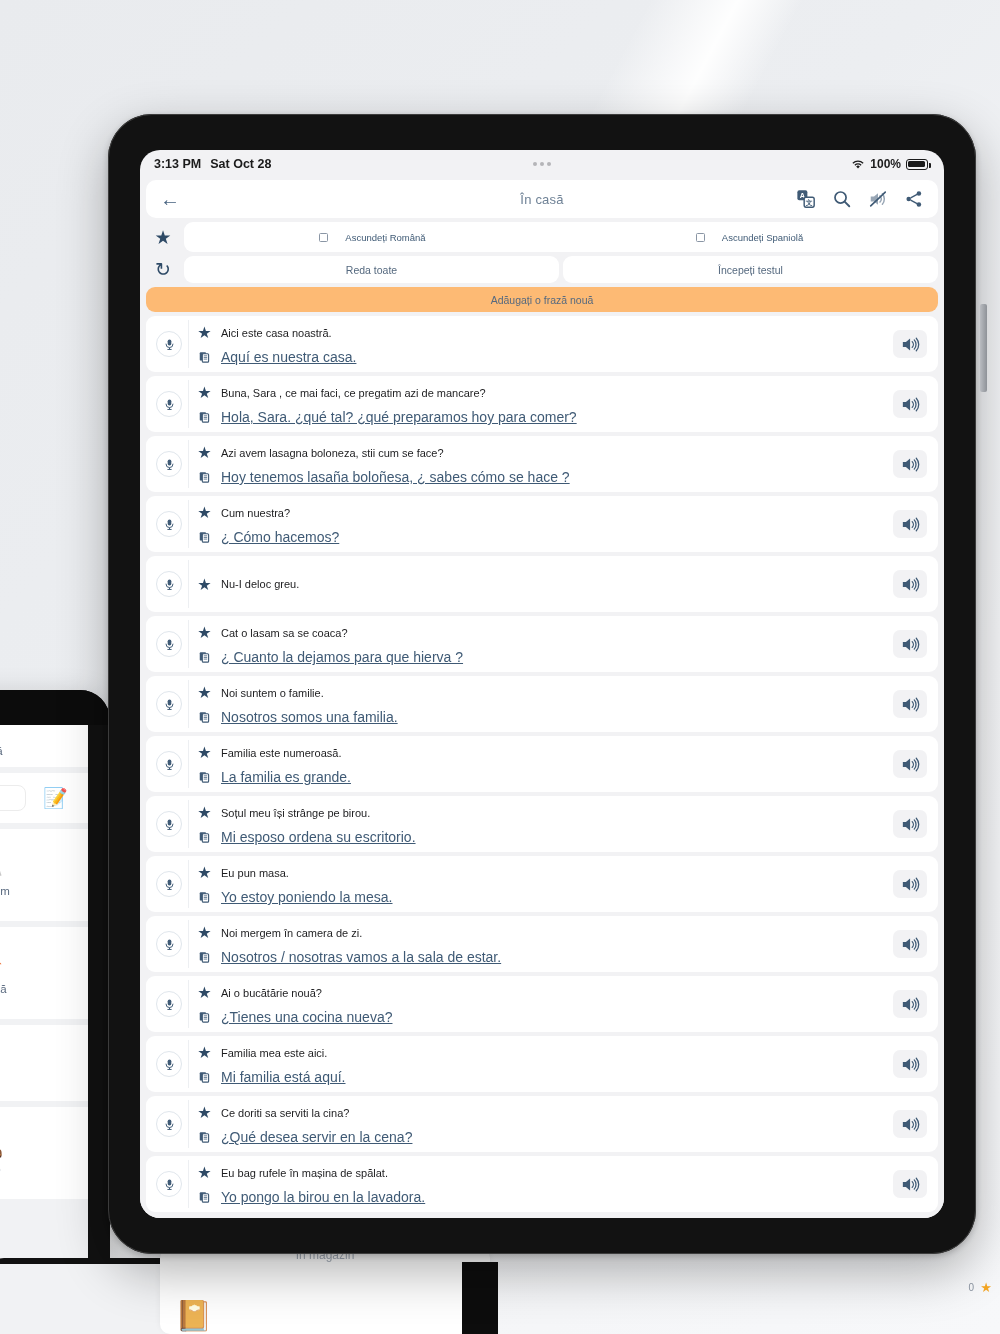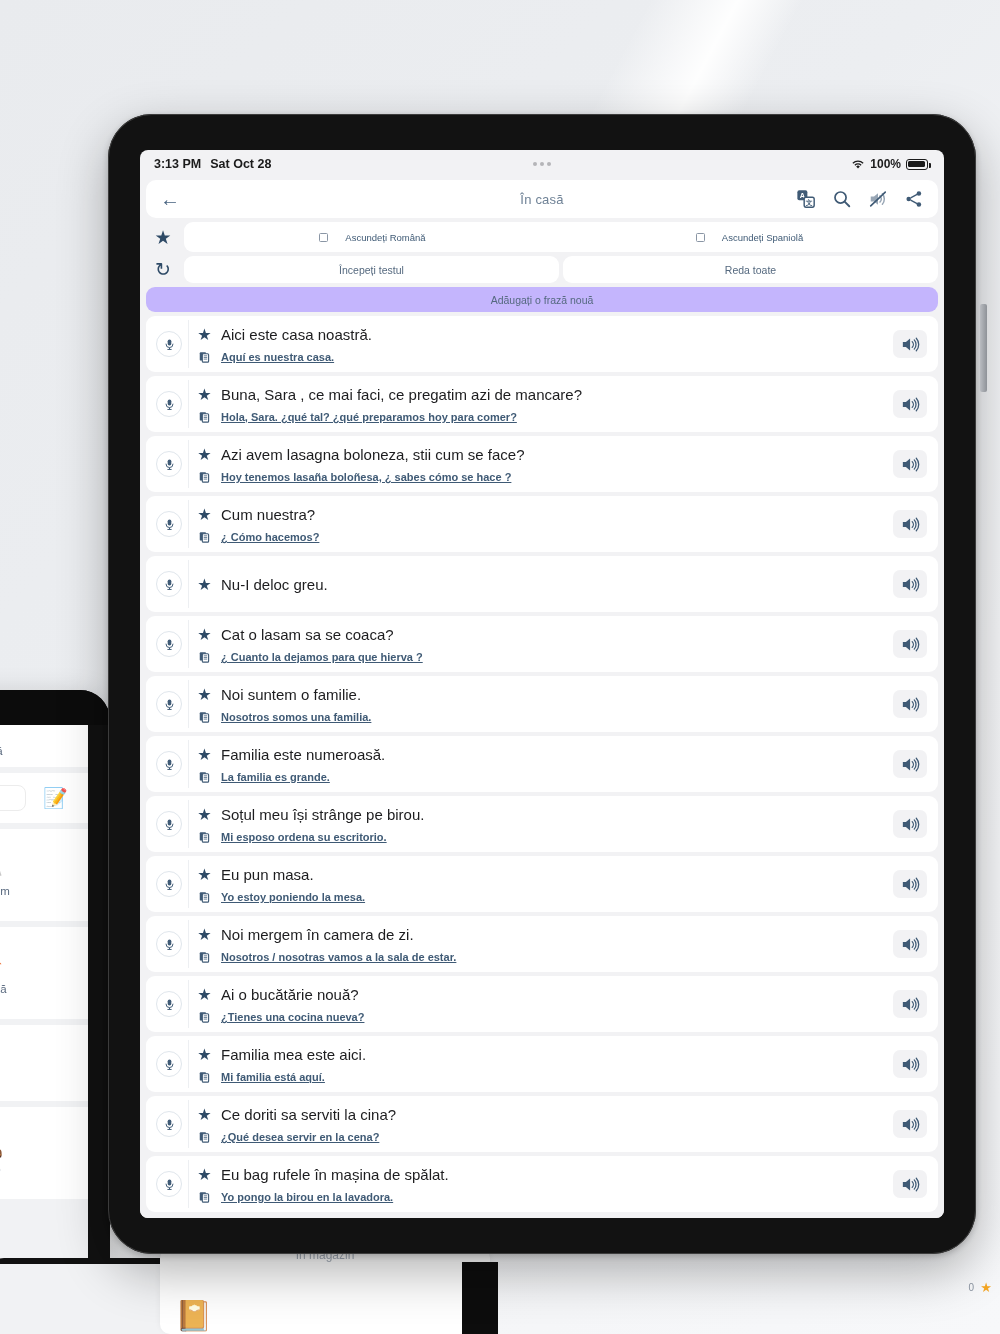--- a/index.html
+++ b/index.html
@@ -67,21 +67,21 @@
   }
   #vol-btn {
     position:absolute; left:872px; top:190px; width:7px; height:88px;
     background:linear-gradient(90deg,#b9bcc1,#8e9298); border-radius:2px;
   }
   #cam-row { position:absolute; left:0; top:124px; width:868px; height:24px; }
   .cam { position:absolute; border-radius:50%; background:#080808; top:0; }
   #screen {
     position: absolute; left: 32px; top: 36px;
     width: 804px; height: 1068px;
-    background:#f2f2f4; border-radius: 8px; overflow:hidden;
+    background:#f2f2f4; border-radius: 20px; overflow:hidden;
   }
   
   #statusbar {
     height: 28px; display:flex; align-items:center;
     padding: 0 16px 0 14px; font-size: 12.5px; font-weight: 700; color:#1b1b1b;
     position:relative;
   }
   #status-left { display:flex; gap:9px; align-items:center; }
   #status-right { position:absolute; right:16px; top:0; height:28px; display:flex; align-items:center; gap:5px; font-size:12px; font-weight:600;}
   #status-dots { position:absolute; left:0; right:0; top:0; height:28px; display:flex; align-items:center; justify-content:center; gap:3px;}
@@ -115,40 +115,40 @@
     display:flex; align-items:center; justify-content:center;
     font-size:11px; color:#5e7governed; min-height:28px;
   }
   .ctrl-panel { color:#5e7086; }
   .chk-wrap { display:flex; align-items:center; gap:17px; justify-content:center; flex:1; }
   .chkbox { width:9px; height:9px; border:1px solid #8a96a5; border-radius:1.5px; background:#fff; display:inline-block; }
   .chk-label { font-size:9.5px; color:#3f5a75; }
   .two-col { display:flex; flex:1; gap:4px; }
   .btn-panel { background:#fff; border-radius:9px; min-height:27px; display:flex; align-items:center; justify-content:center; font-size:10.5px; color:#55697f; flex:1;}
   #addrow {
-    background:#c4b5fd; border-radius:9px; margin:4px 0 4px 0; min-height:25px;
+    background:#fdba74; border-radius:9px; margin:4px 0 4px 0; min-height:25px;
     display:flex; align-items:center; justify-content:center;
     font-size:10.5px; color:#55697f;
   }
   
   #list { display:flex; flex-direction:column; gap:4px; padding-bottom:6px;}
   .prow {
     background:#fff; border-radius:9px; display:flex; align-items:stretch;
     min-height:56px; padding:4px 6px 4px 4px;
   }
   .mic-cell { flex:0 0 38px; display:flex; align-items:center; justify-content:center; }
   .mic-circle {
     width:26px; height:26px; border-radius:50%; border:1px solid #e0e6ec;
     display:flex; align-items:center; justify-content:center; color:#3f5a75;
   }
   .txt-cell { flex:1; border-left:1px solid #edeff2; padding-left:9px; display:flex; flex-direction:column; justify-content:center; gap:7px; }
   .line { display:flex; align-items:center; gap:10px; }
   .lic { width:13px; flex:0 0 13px; color:#2e4a66; display:flex; align-items:center; justify-content:center; }
-  .src-txt { font-size:15px; color:#1d1d1f; }
-  .tr-txt { font-size:11px; color:#3f5a75; text-decoration:underline;font-weight:bold; }
+  .src-txt { font-size:11px; color:#1d1d1f; }
+  .tr-txt { font-size:14px; color:#3f5a75; text-decoration:underline; }
   .spk-cell { flex:0 0 44px; display:flex; align-items:center; justify-content:center; }
   .spk-btn { width:34px; height:28px; border-radius:7px; background:#f2f2f4; display:flex; align-items:center; justify-content:center; color:#3f5a75; }
 </style>
 </head>
 <body>
 
 <div id="backdrop"></div>
 
 <div id="bg-phone">
   <div id="bg-phone-bezeltop">
@@ -270,24 +270,24 @@
             <div class="chk-wrap">
               <span class="chkbox"></span>
               <span class="chk-label">Ascundeți Spaniolă</span>
             </div>
           </div>
         </div>
         <div class="ctrl-row">
           <div class="side-ic">↻</div>
           <div class="two-col">
             <div class="btn-panel">
+              <span>Reda toate</span>
+            </div>
+            <div class="btn-panel">
               <span>Începeți testul</span>
-            </div>
-            <div class="btn-panel">
-              <span>Reda toate</span>
             </div>
           </div>
         </div>
       </div>
 
       <div id="addrow">
         <span>Adăugați o frază nouă</span>
       </div>
 
       <div id="list">

